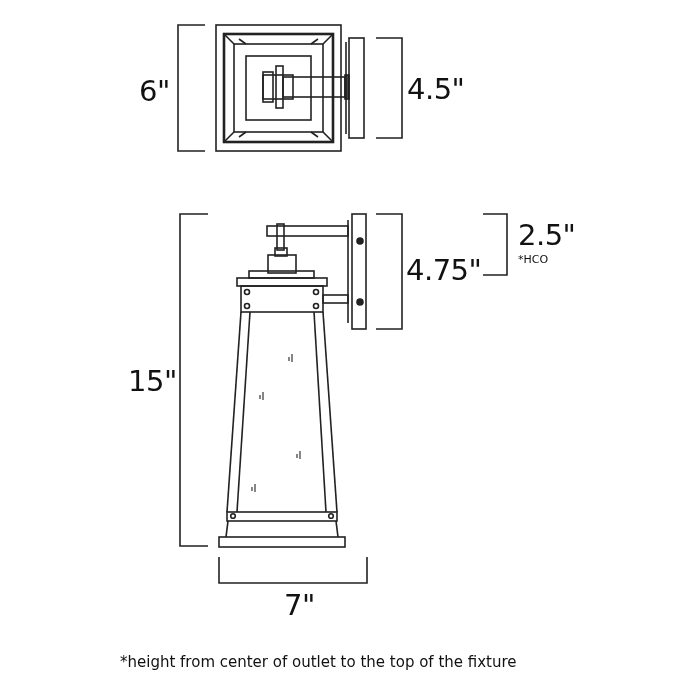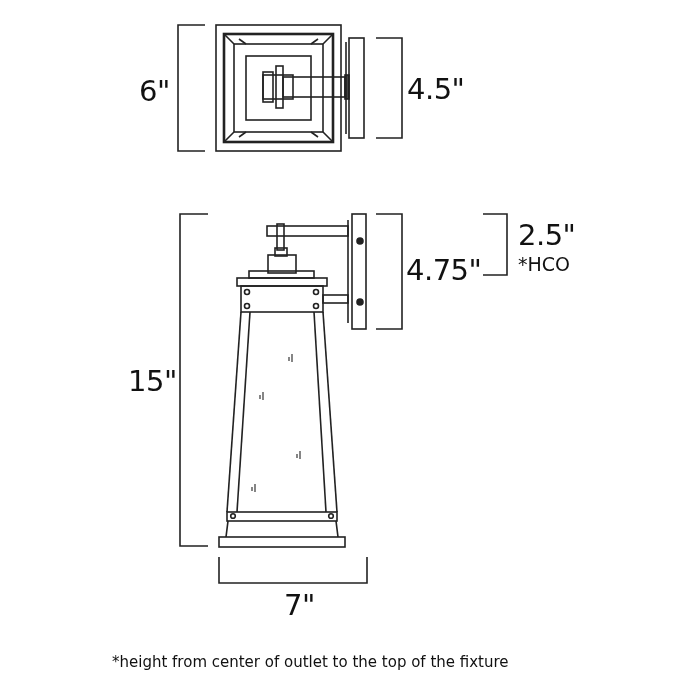--- a/index.html
+++ b/index.html
@@ -1,20 +1,20 @@
 <!DOCTYPE html>
 <html><head>
 <meta charset="utf-8">
 <style>
   html,body{margin:0;padding:0;background:#fff;}
   body{width:700px;height:700px;position:relative;overflow:hidden;font-family:"DejaVu Sans",sans-serif;}
   svg{position:absolute;left:0;top:0;}
   .lbl{position:absolute;color:#111;font-family:"DejaVu Sans",sans-serif;white-space:nowrap;}
   .big{font-size:29px;letter-spacing:-0.5px;}
-  .small{font-size:19px;}
+  .small{font-size:11px;}
   .note{font-size:15px;}
 </style>
 </head>
 <body>
 
 <svg width="700" height="700" viewBox="0 0 700 700" fill="none" stroke="#222" stroke-width="1.6">
 
   <g>
 
     <polyline points="205,25 178,25 178,151 205,151"></polyline>
@@ -99,13 +99,13 @@
   </g>
 </svg>
 
 <div class="lbl big" style="left:139px;top:74px;">6"</div>
 <div class="lbl big" style="left:407px;top:72px;">4.5"</div>
 <div class="lbl big" style="left:128px;top:364px;">15"</div>
 <div class="lbl big" style="left:406px;top:253px;">4.75"</div>
 <div class="lbl big" style="left:518px;top:218px;">2.5"</div>
 <div class="lbl small" style="left:518px;top:253px;">*HCO</div>
 <div class="lbl big" style="left:284px;top:588px;">7"</div>
-<div class="lbl note" style="left:112px;top:653px;">*height from center of outlet to the top of the fixture</div>
+<div class="lbl note" style="left:120px;top:653px;">*height from center of outlet to the top of the fixture</div>
 
 </body></html>

